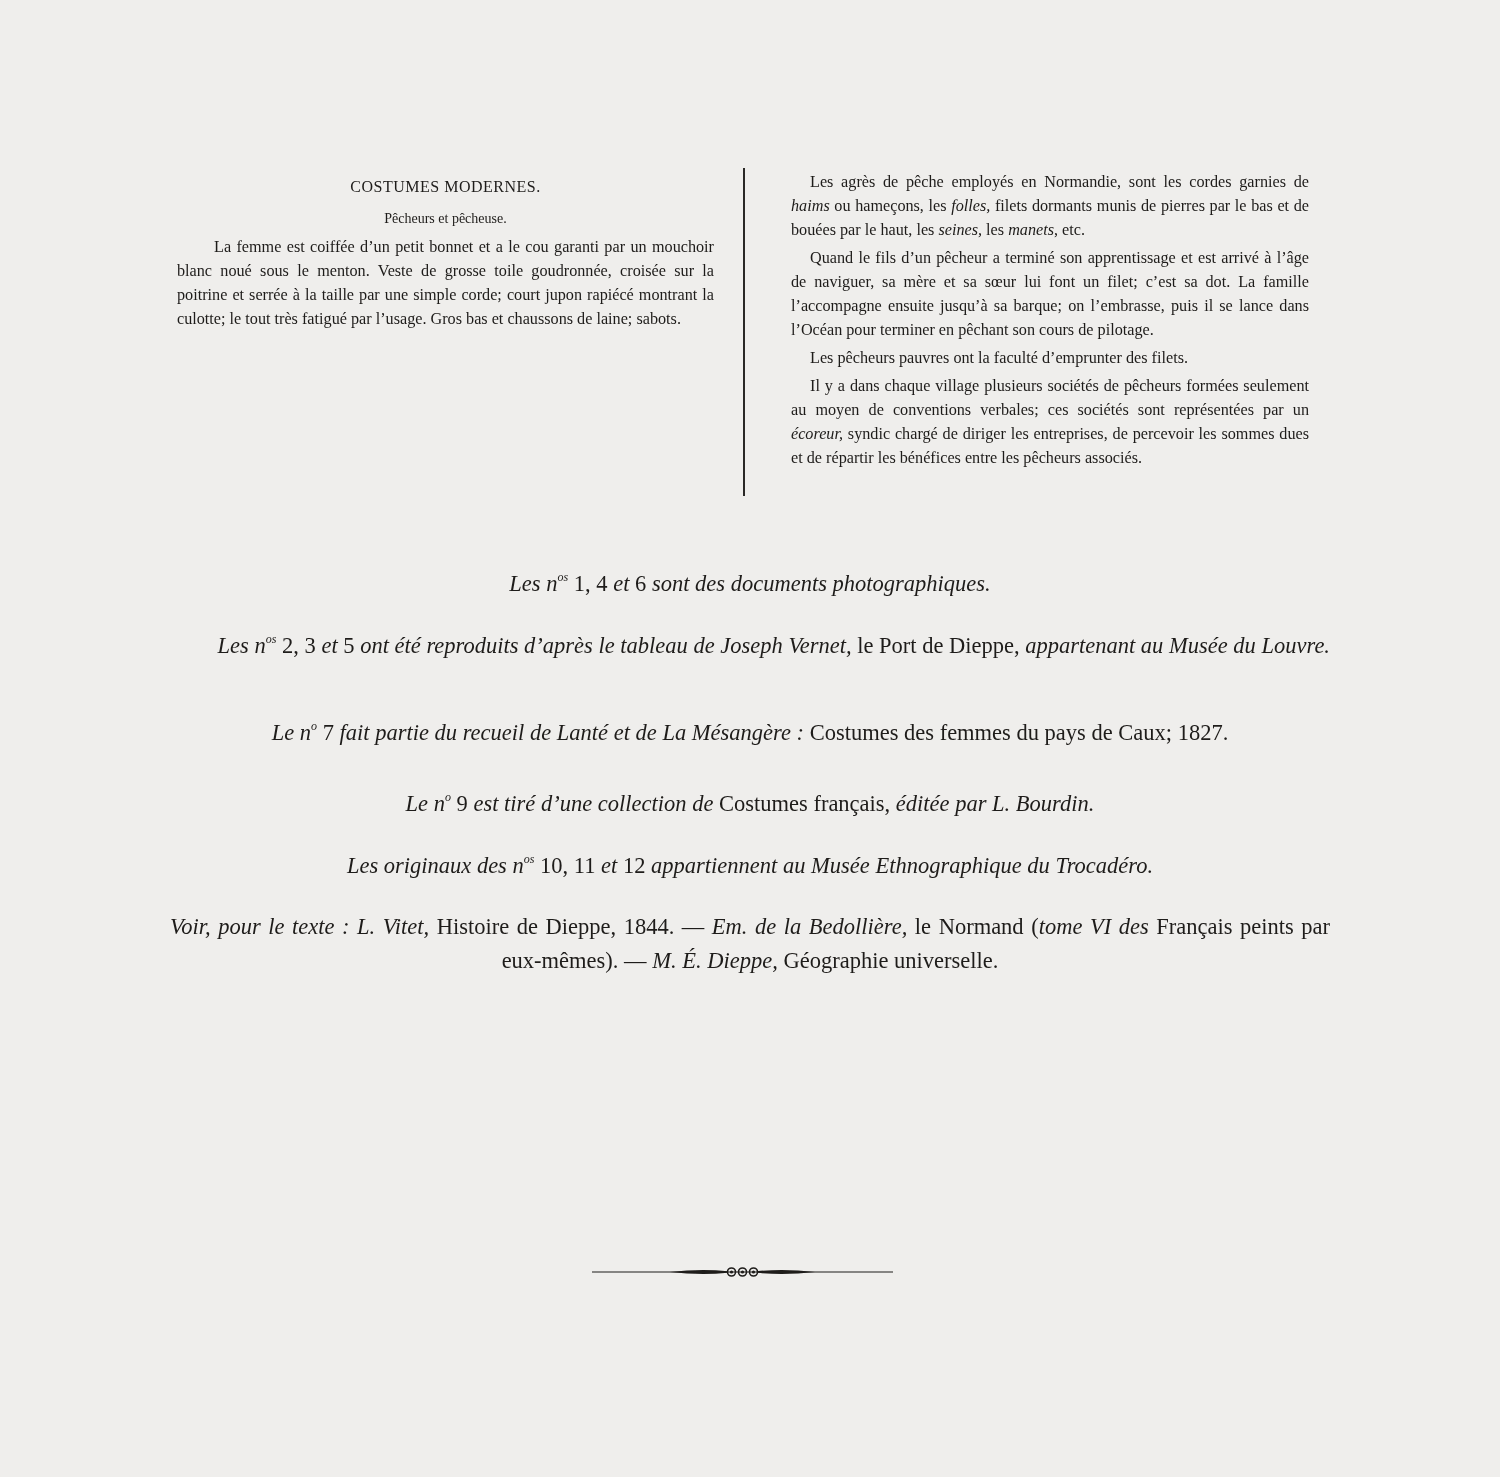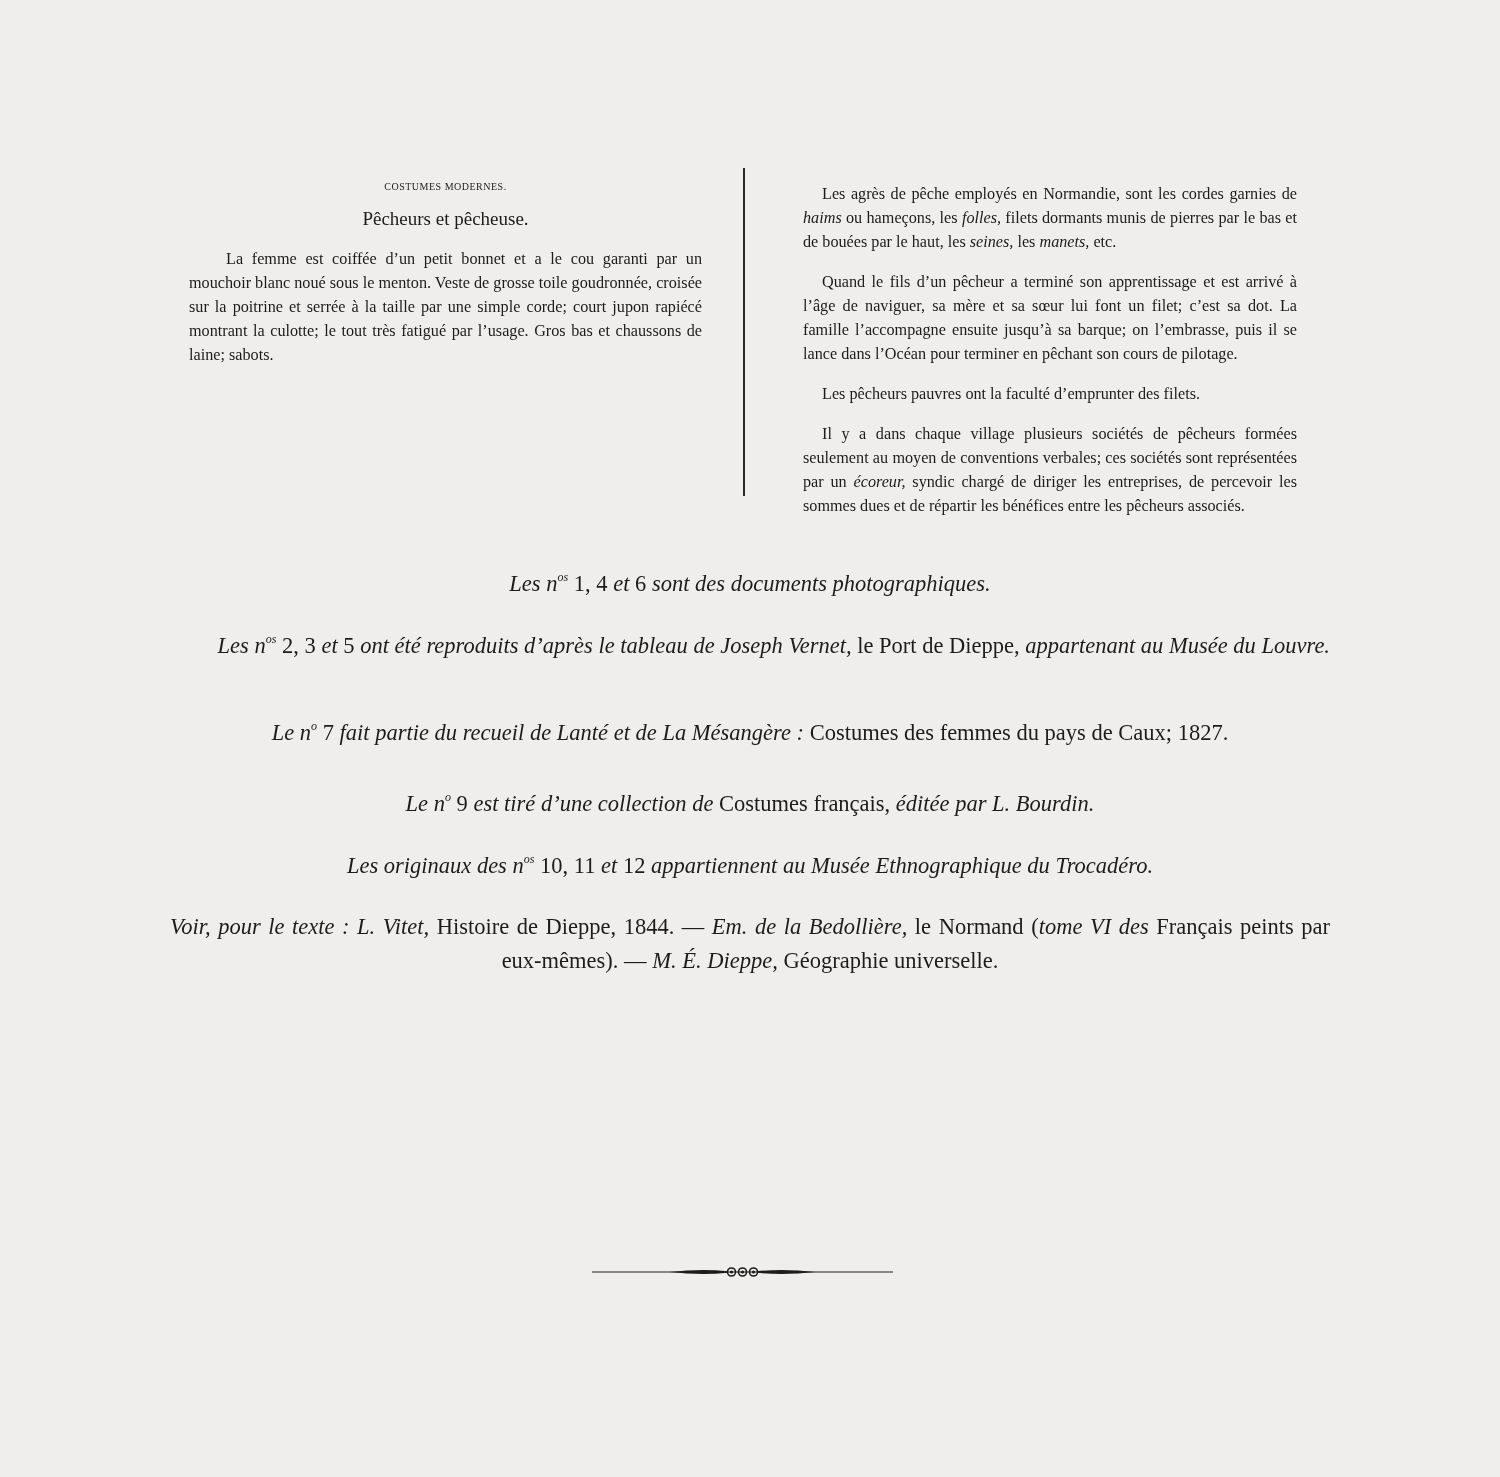--- a/index.html
+++ b/index.html
@@ -39,44 +39,44 @@
     .divider {
       position: absolute;
       left: 743px;
       top: 168px;
       width: 1.5px;
       height: 328px;
       background: #2a2826;
     }
     .section-header {
       text-align: center;
-      font-size: 10px;
+      font-size: 16px;
       letter-spacing: 0.5px;
       margin-top: 11px;
       line-height: 20px;
     }
     .plate-number {
       text-align: center;
       font-weight: bold;
       font-size: 16.5px;
       margin-top: 21px;
       line-height: 24px;
     }
     .plate-number sup {
       font-size: 10px;
       vertical-align: 5px;
     }
     .plate-subtitle {
       text-align: center;
-      font-size: 19px;
+      font-size: 14px;
       margin-top: 10px;
       line-height: 24px;
     }
     .para {
-      margin: 16px;
+      margin: 4px;
       text-indent: 0;
     }
     .para.indent {
       text-indent: 36px;
     }
     .col-left .first-para {
       margin-top: 16px;
     }
     .col-left .first-para {
       text-indent: 0;

